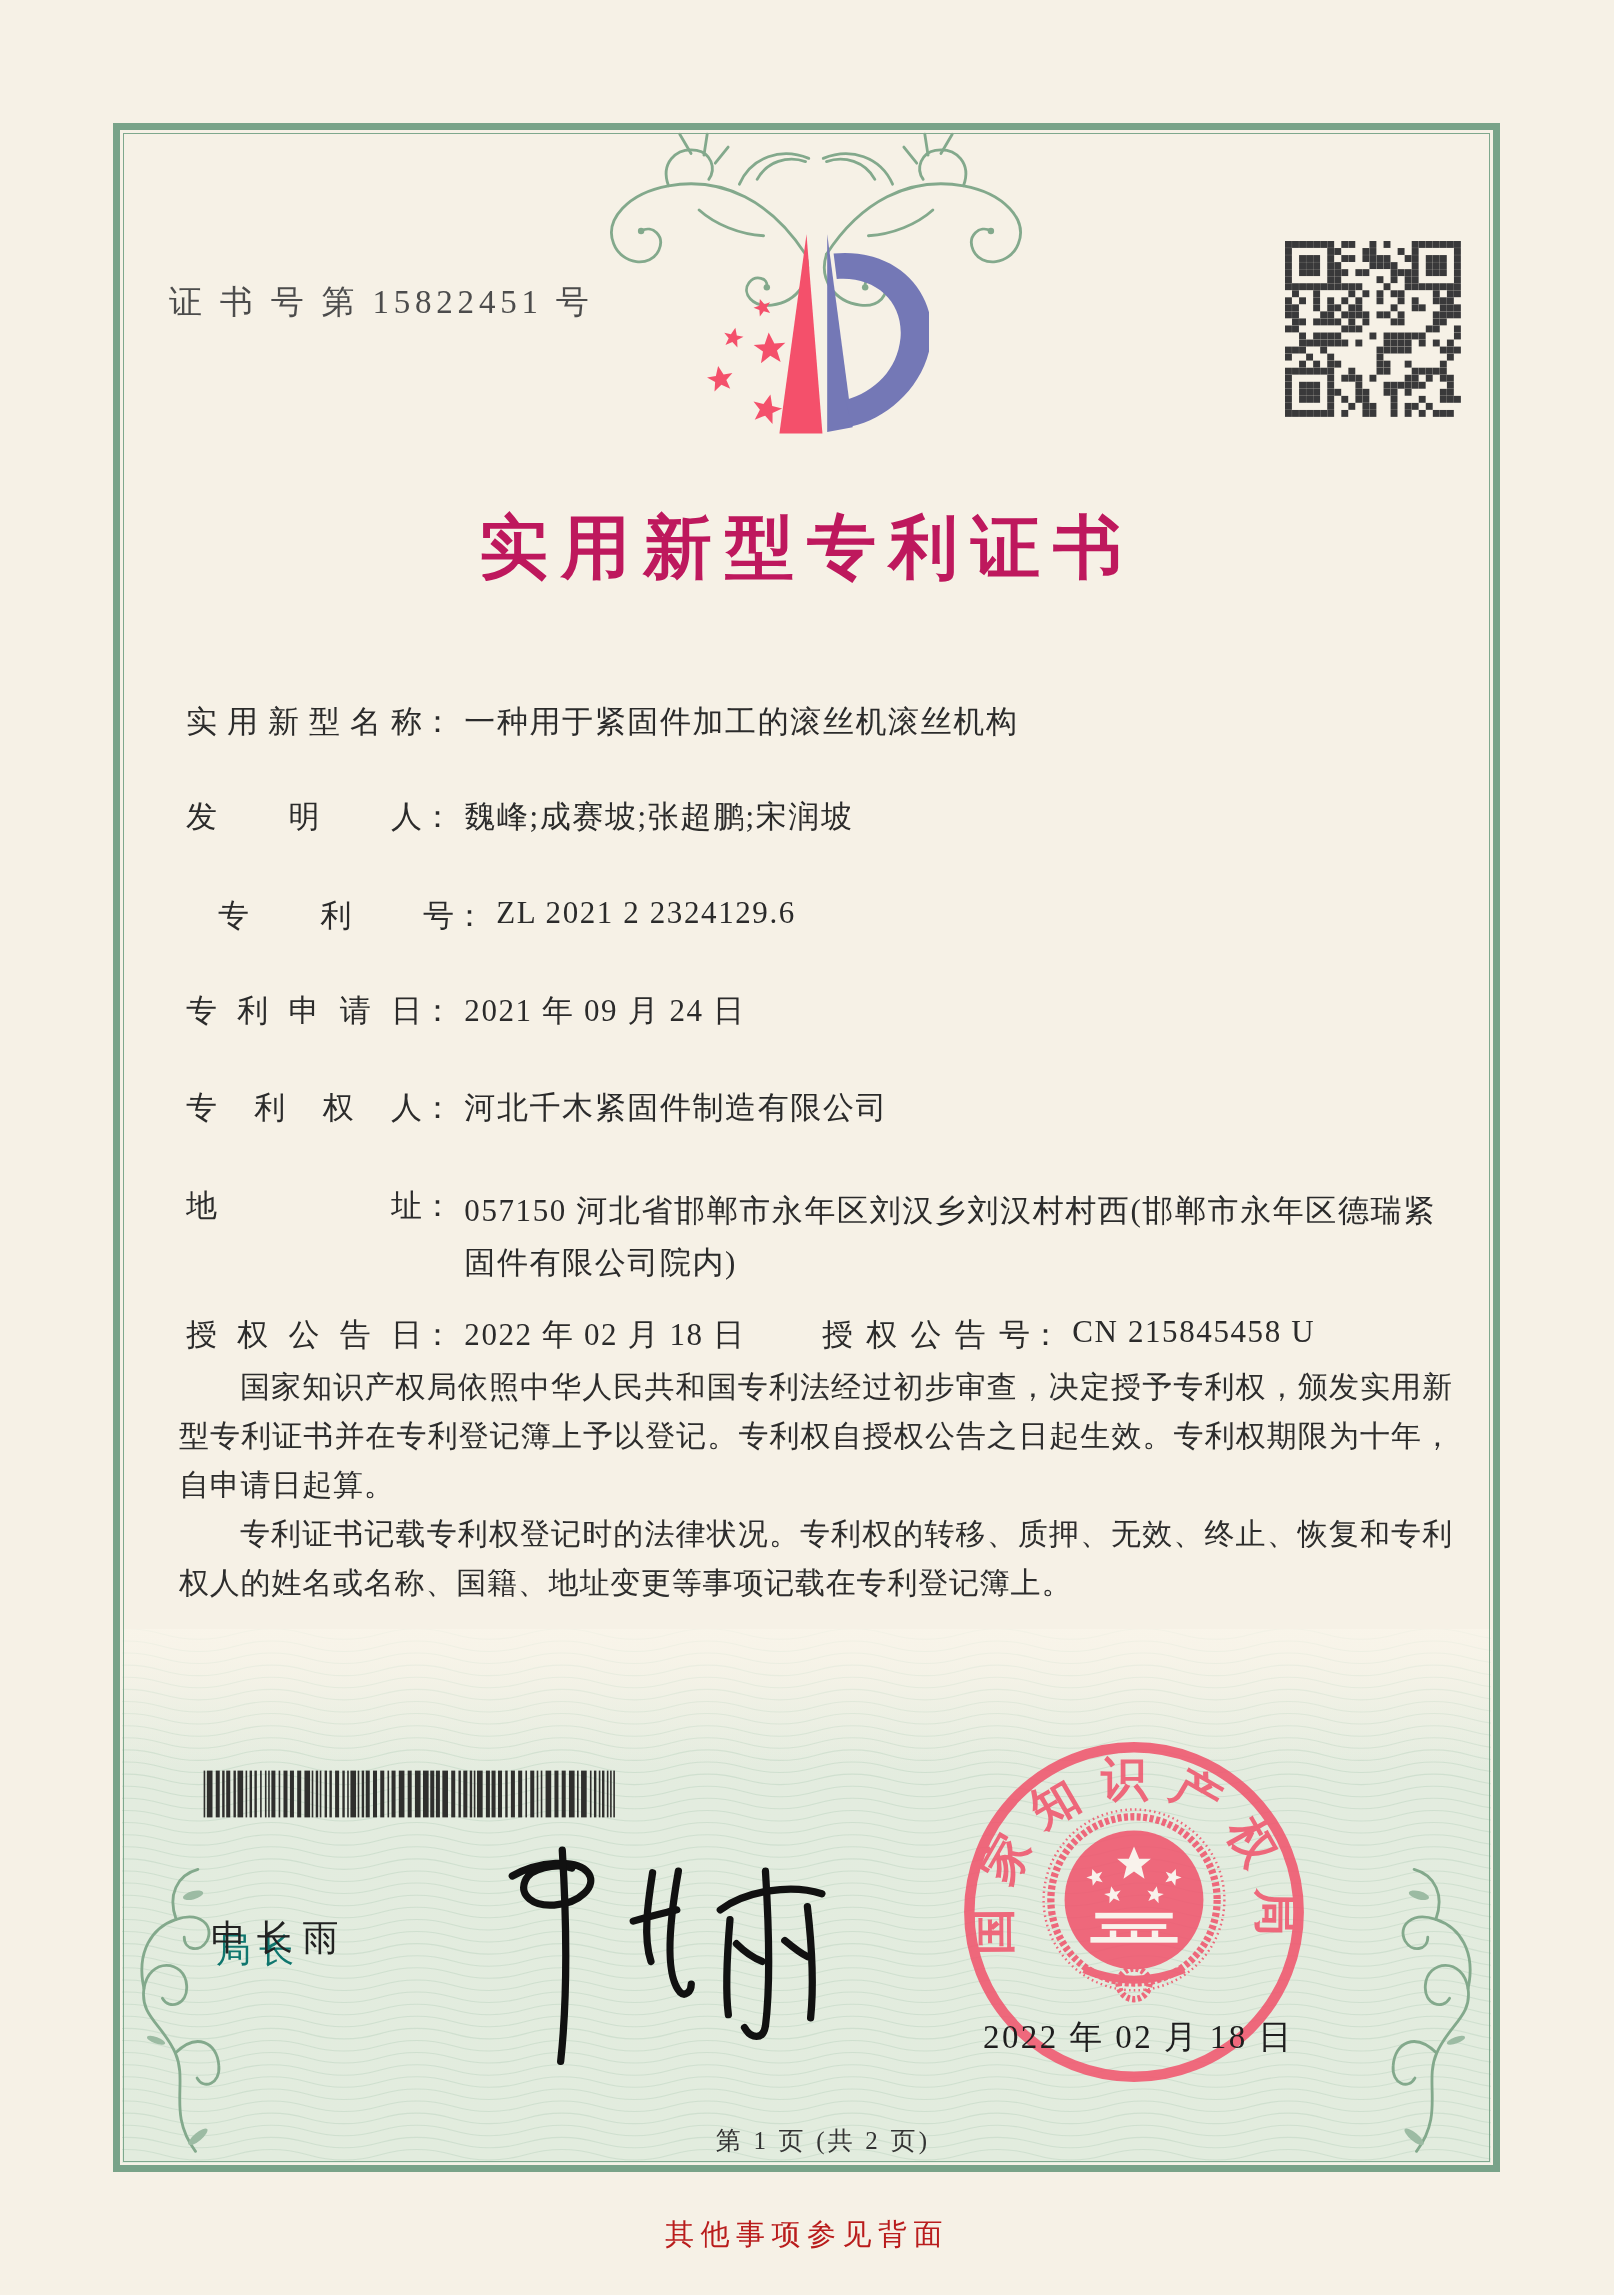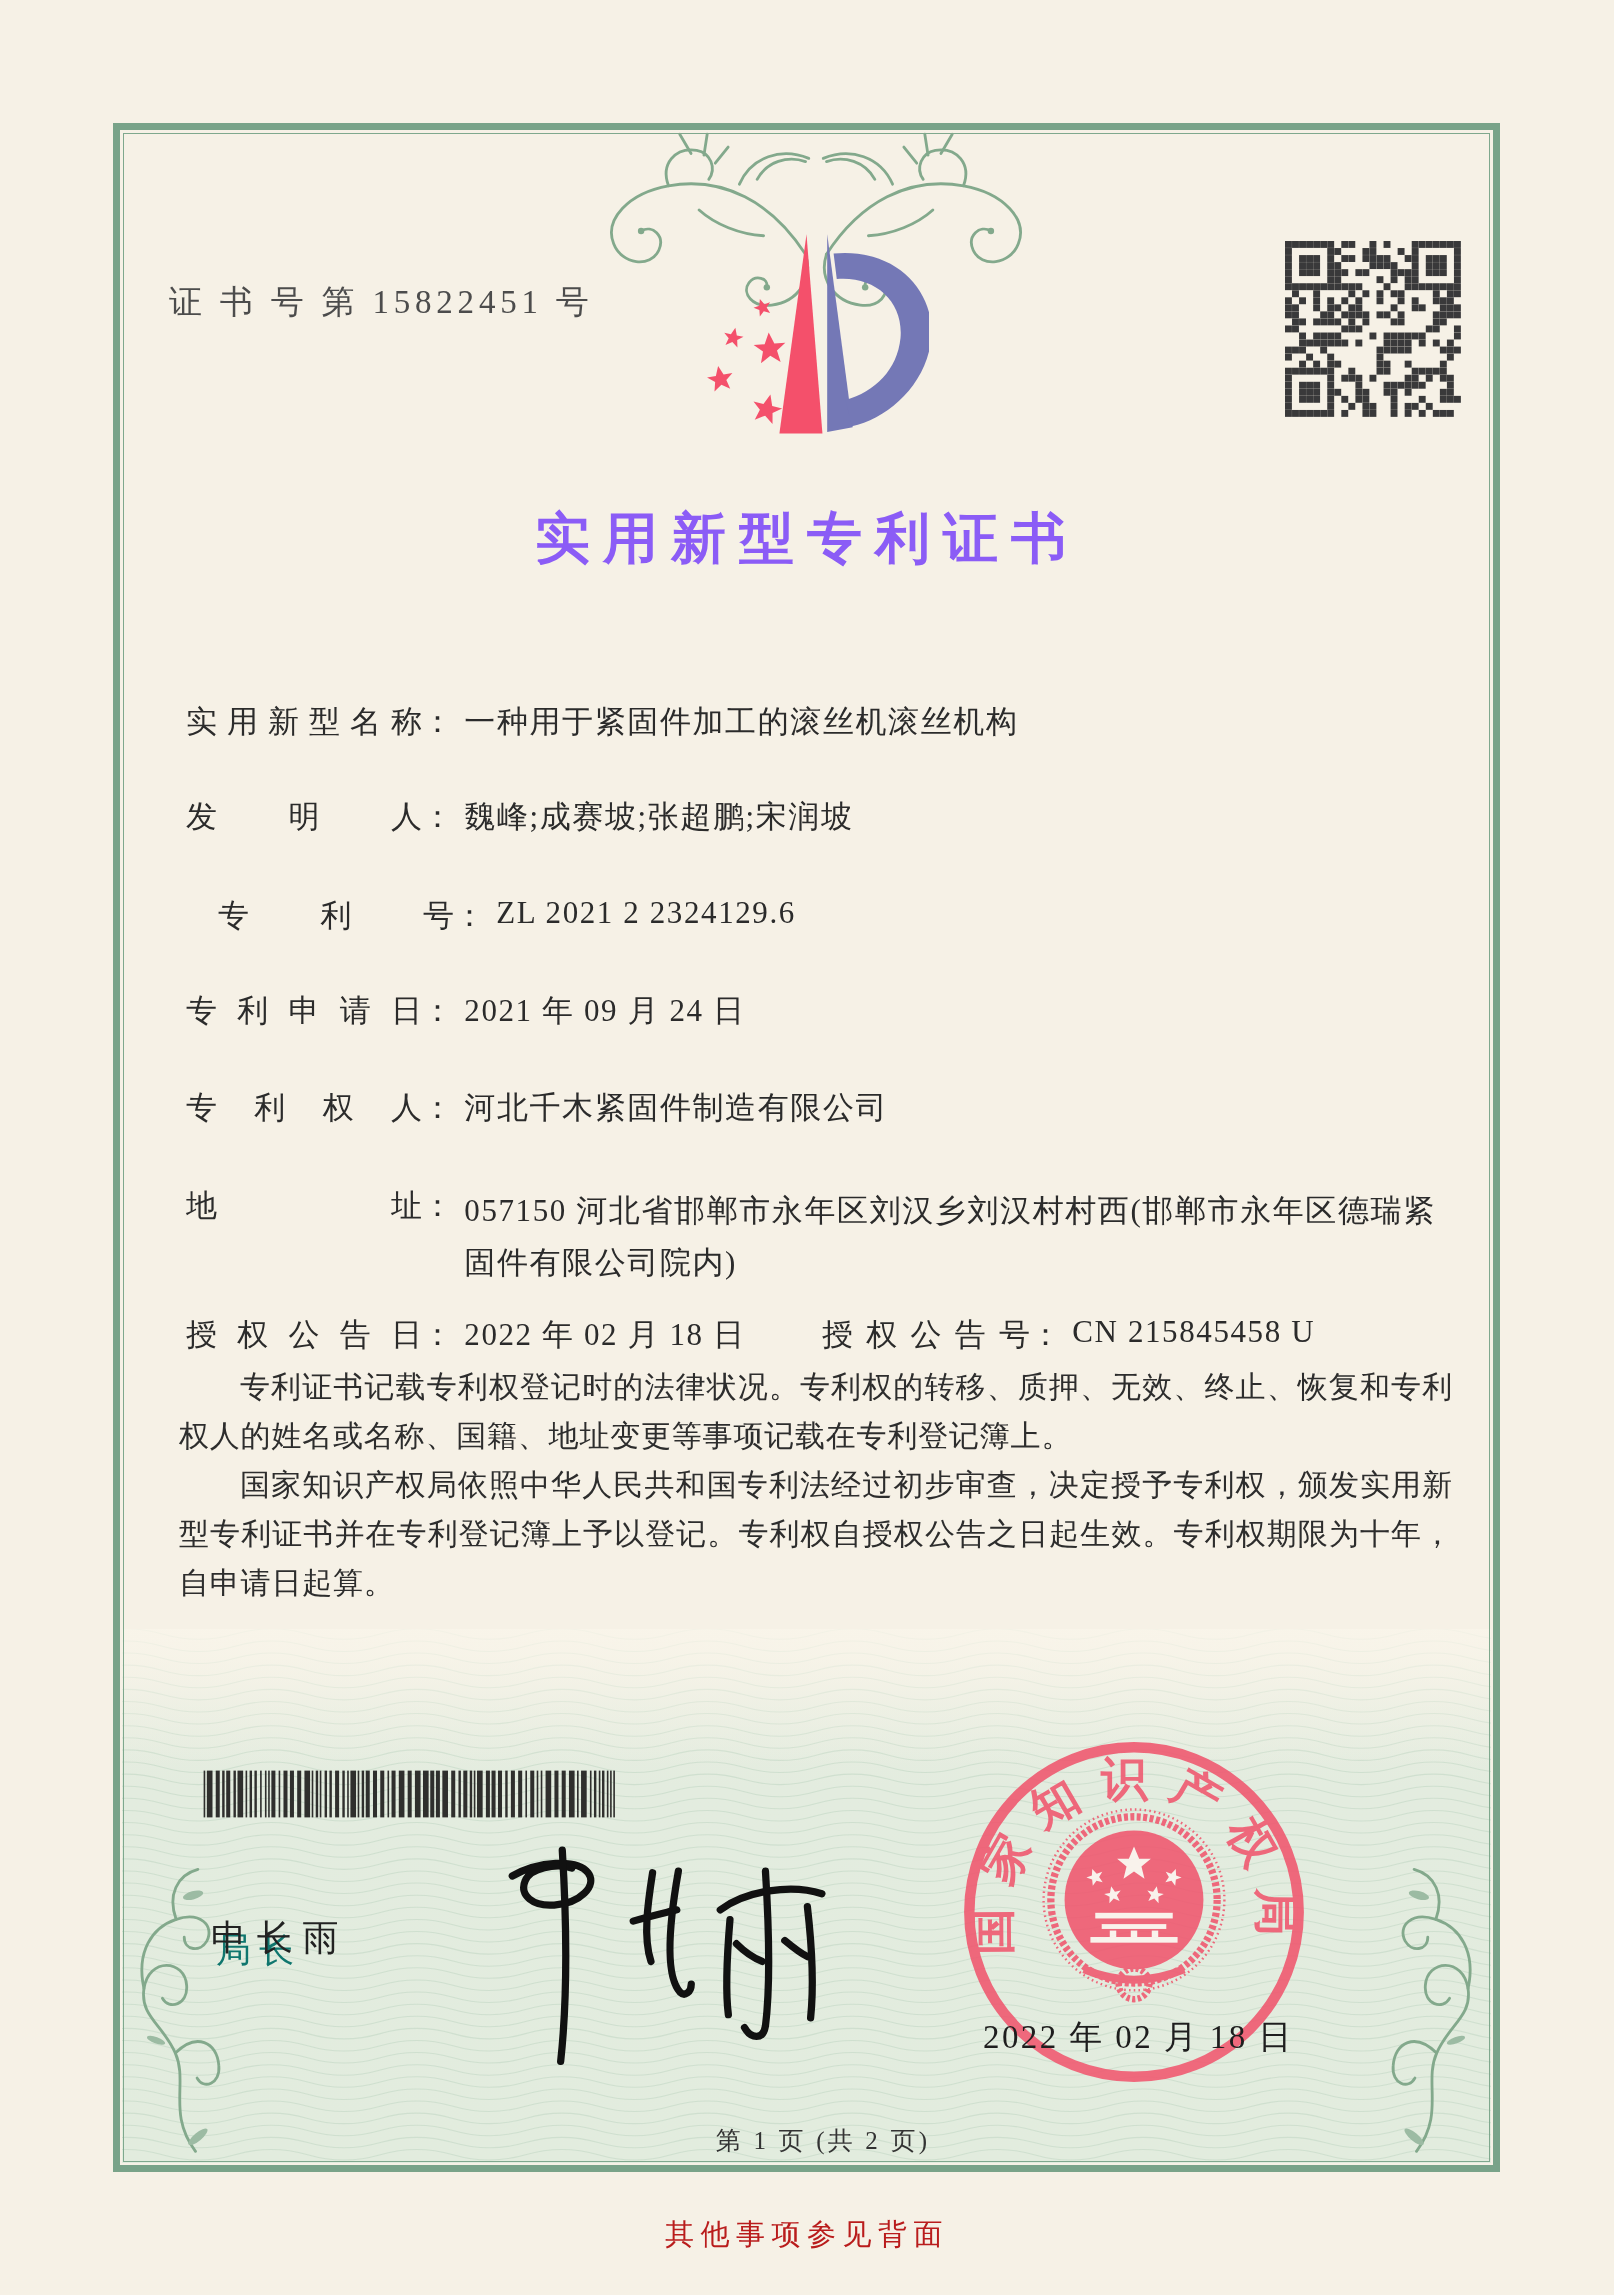--- a/index.html
+++ b/index.html
@@ -20,21 +20,21 @@
   }
   
   .cert-no{
     left:169px;top:280px;font-size:33px;letter-spacing:4.8px;color:#4c4c4c;
     white-space:nowrap;
   }
   .logo{left:684px;top:228px;width:245px;height:239px;}
   .qr{left:1285px;top:241px;width:176px;height:176px;}
   .title{
     left:0;width:1614px;top:502px;text-align:center;
-    font-size:55px;font-weight:bold;letter-spacing:13px;color:#8b5cf6;
+    font-size:69px;font-weight:bold;letter-spacing:13px;color:#be185d;
   }
   
   .fields{left:186px;top:701px;width:1272px;font-size:31px;}
   .frow{position:absolute;left:0;white-space:nowrap;}
   .flabel{
     display:inline-block;width:236px;vertical-align:top;
     text-align:justify;text-align-last:justify;
   }
   .fcolon{display:inline-block;vertical-align:top;margin-right:11.3px;}
   .fvalue{display:inline-block;vertical-align:top;letter-spacing:1.6px;}
@@ -524,22 +524,22 @@
   </div>
   <div class="frow" style="top:613px;">
     <span class="flabel">授权公告日</span><span class="fcolon">：</span><span class="fvalue">2022 年 02 月 18 日</span>
     <span class="grp2">
       <span class="flabel">授权公告号</span><span class="fcolon">：</span><span class="fvalue">CN 215845458 U</span>
     </span>
   </div>
 </div>
 
 <div class="abs paras">
+  <p>国家知识产权局依照中华人民共和国专利法经过初步审查，决定授予专利权，颁发实用新型专利证书并在专利登记簿上予以登记。专利权自授权公告之日起生效。专利权期限为十年，自申请日起算。</p>
   <p>专利证书记载专利权登记时的法律状况。专利权的转移、质押、无效、终止、恢复和专利权人的姓名或名称、国籍、地址变更等事项记载在专利登记簿上。</p>
-  <p>国家知识产权局依照中华人民共和国专利法经过初步审查，决定授予专利权，颁发实用新型专利证书并在专利登记簿上予以登记。专利权自授权公告之日起生效。专利权期限为十年，自申请日起算。</p>
 </div>
 
 <svg class="abs barcode" id="barcodeSvg" viewBox="0 0 522 62">
     <rect x="2" y="2" width="2" height="58" fill="#2f2f2d"></rect>
     <rect x="6" y="2" width="7" height="58" fill="#2f2f2d"></rect>
     <rect x="17" y="2" width="5" height="58" fill="#2f2f2d"></rect>
     <rect x="25" y="2" width="3" height="58" fill="#2f2f2d"></rect>
     <rect x="30" y="2" width="5" height="58" fill="#2f2f2d"></rect>
     <rect x="39" y="2" width="3" height="58" fill="#2f2f2d"></rect>
     <rect x="44" y="2" width="7" height="58" fill="#2f2f2d"></rect>

